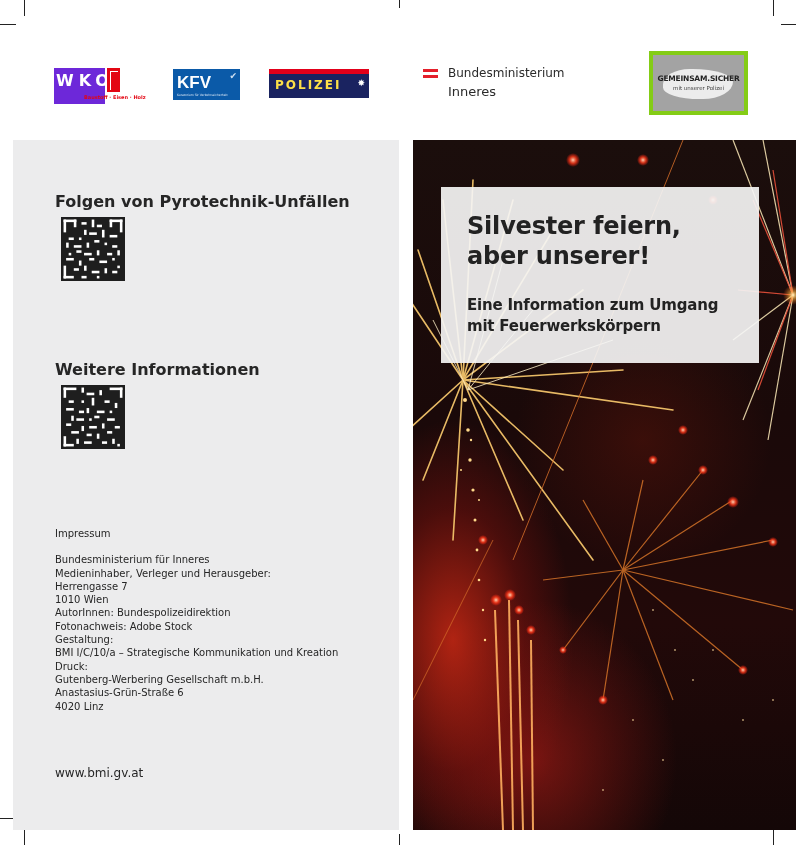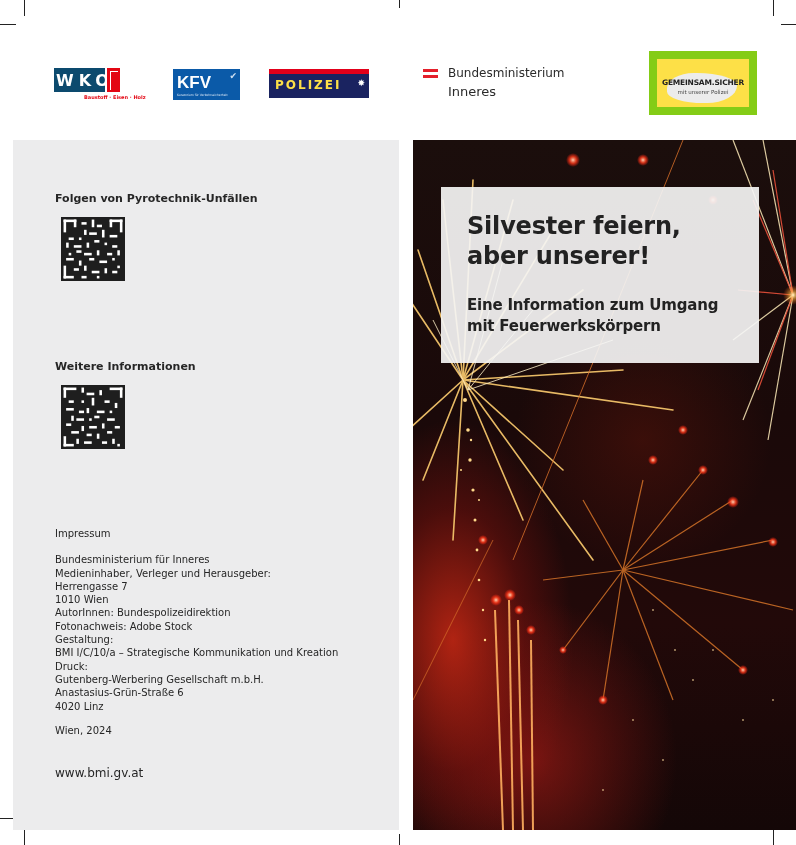--- a/index.html
+++ b/index.html
@@ -4,21 +4,21 @@
   <style>
     * { box-sizing: border-box; margin: 0; padding: 0; }
     html, body { width: 796px; height: 845px; background: #ffffff; overflow: hidden; }
     body { position: relative; font-family: "DejaVu Sans", sans-serif; color: #1e1e1e; }
 
     .crop { position: absolute; background: #222; }
 
     
     .logo { position: absolute; }
     .wko { left: 54px; top: 68px; width: 92px; height: 34px; }
-    .wko .block { position: absolute; left: 0; top: 0; width: 51px; height: 24px; background: #0c4a6e; padding-left: 40px; }
+    .wko .block { position: absolute; left: 0; top: 0; width: 51px; height: 36px; background: #6d28d9; padding-left: 40px; }
     .wko .letters { position: absolute; left: 2px; top: 3px; font-family: "DejaVu Sans", sans-serif; font-weight: bold; font-size: 16px; color: #fff; letter-spacing: 5px; }
     .wko .door { position: absolute; left: 53px; top: 0; width: 13px; height: 24px; background: #e30613; }
     .wko .door::after { content: ""; position: absolute; left: 3px; top: 3px; width: 7px; height: 18px; border: 1px solid #fff; border-right: none; border-bottom: none; }
     .wko .sub { position: absolute; left: 30px; top: 26px; font-size: 5px; font-weight: bold; color: #e30613; white-space: nowrap; }
 
     .kfv { left: 173px; top: 69px; width: 67px; height: 31px; background: #0b5aa8; }
     .kfv .letters { position: absolute; left: 4px; top: 4px; font-family: "Liberation Sans", sans-serif; font-weight: bold; font-size: 17px; color: #fff; letter-spacing: 0px; }
     .kfv .wing { position: absolute; right: 3px; top: 2px; font-size: 9px; color: #cfe0f2; }
     .kfv .sub { position: absolute; left: 4px; bottom: 3px; font-size: 3px; color: #dbe8f6; white-space: nowrap; }
 
@@ -27,28 +27,28 @@
     .polizei .letters { position: absolute; left: 6px; top: 9px; font-family: "DejaVu Sans", sans-serif; font-weight: bold; font-size: 12px; color: #fde047; letter-spacing: 2px; }
     .polizei .star { position: absolute; right: 4px; top: 9px; font-size: 9px; color: #fff; }
 
     .bmi { left: 423px; top: 66px; width: 170px; height: 40px; }
     .bmi .flag { position: absolute; left: 0; top: 3px; width: 15px; height: 9px; }
     .bmi .flag i { display: block; height: 3px; background: #e4202b; }
     .bmi .flag i:nth-child(2) { background: #fff; }
     .bmi .l1 { position: absolute; left: 25px; top: 0; font-size: 12px; color: #2a2a2a; white-space: nowrap; font-family: "DejaVu Sans", sans-serif; }
     .bmi .l2 { position: absolute; left: 25px; top: 18px; font-size: 13px; color: #2a2a2a; white-space: nowrap; }
 
-    .gs { left: 649px; top: 51px; width: 108px; height: 64px; border: 8px solid #84cc16; background: #fde047; }
+    .gs { left: 649px; top: 51px; width: 99px; height: 64px; border: 4px solid #84cc16; background: #a3a3a3; }
     .gs .map { position: absolute; left: 10px; top: 14px; width: 70px; height: 30px; background: #ececec; border-radius: 40% 60% 45% 55% / 55% 45% 60% 40%; }
     .gs .t1 { position: absolute; left: 0; right: 0; top: 19px; text-align: center; font-size: 7.5px; font-weight: bold; color: #222; letter-spacing: -0.2px; }
     .gs .t2 { position: absolute; left: 0; right: 0; top: 30px; text-align: center; font-size: 5.5px; color: #444; }
 
     
     .left-panel { position: absolute; left: 13px; top: 140px; width: 386px; height: 690px; background: #ececed; }
-    .section-title { position: absolute; left: 42px; font-size: 11px; font-weight: bold; color: #262626; white-space: nowrap; }
+    .section-title { position: absolute; left: 42px; font-size: 16px; font-weight: bold; color: #262626; white-space: nowrap; }
     .qr { position: absolute; left: 48px; width: 64px; height: 64px; background: #fff; }
     .qr svg { display: block; }
 
     .impressum { position: absolute; left: 42px; top: 387px; font-size: 10px; line-height: 13.3px; color: #262626; }
     .impressum .line { white-space: nowrap; }
     .impressum .gap { height: 13px; }
     .website { position: absolute; left: 42px; top: 626px; font-size: 12px; color: #262626; }
 
     
     .photo { position: absolute; left: 399px; top: 140px; width: 386px; height: 690px; overflow: hidden;
@@ -223,21 +223,20 @@
     <div class="line">1010 Wien</div>
     <div class="line">AutorInnen: Bundespolizeidirektion</div>
     <div class="line">Fotonachweis: Adobe Stock</div>
     <div class="line">Gestaltung:</div>
     <div class="line">BMI I/C/10/a – Strategische Kommunikation und Kreation</div>
     <div class="line">Druck:</div>
     <div class="line">Gutenberg-Werbering Gesellschaft m.b.H.</div>
     <div class="line">Anastasius-Grün-Straße 6</div>
     <div class="line">4020 Linz</div>
     <div class="gap" style="height:11px;"></div>
-    <div class="line">Wien, 2024</div>
   </div>
 
   <div class="website">www.bmi.gv.at</div>
 </div>
 
 <div class="photo">
   <svg width="386" height="690" viewBox="0 0 386 690">
     <defs>
       <radialGradient id="glow" cx="50%" cy="50%" r="50%">
         <stop offset="0%" stop-color="#fff3c0" stop-opacity="1"></stop>

